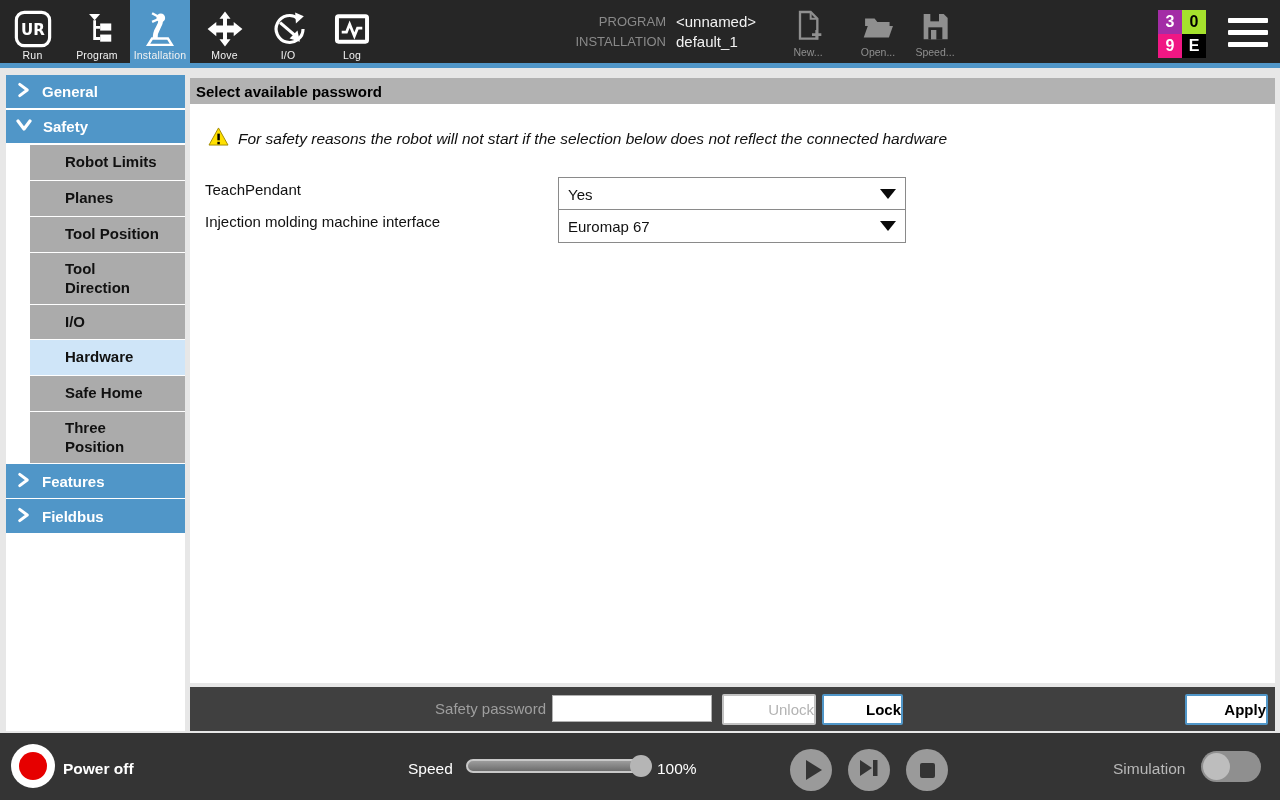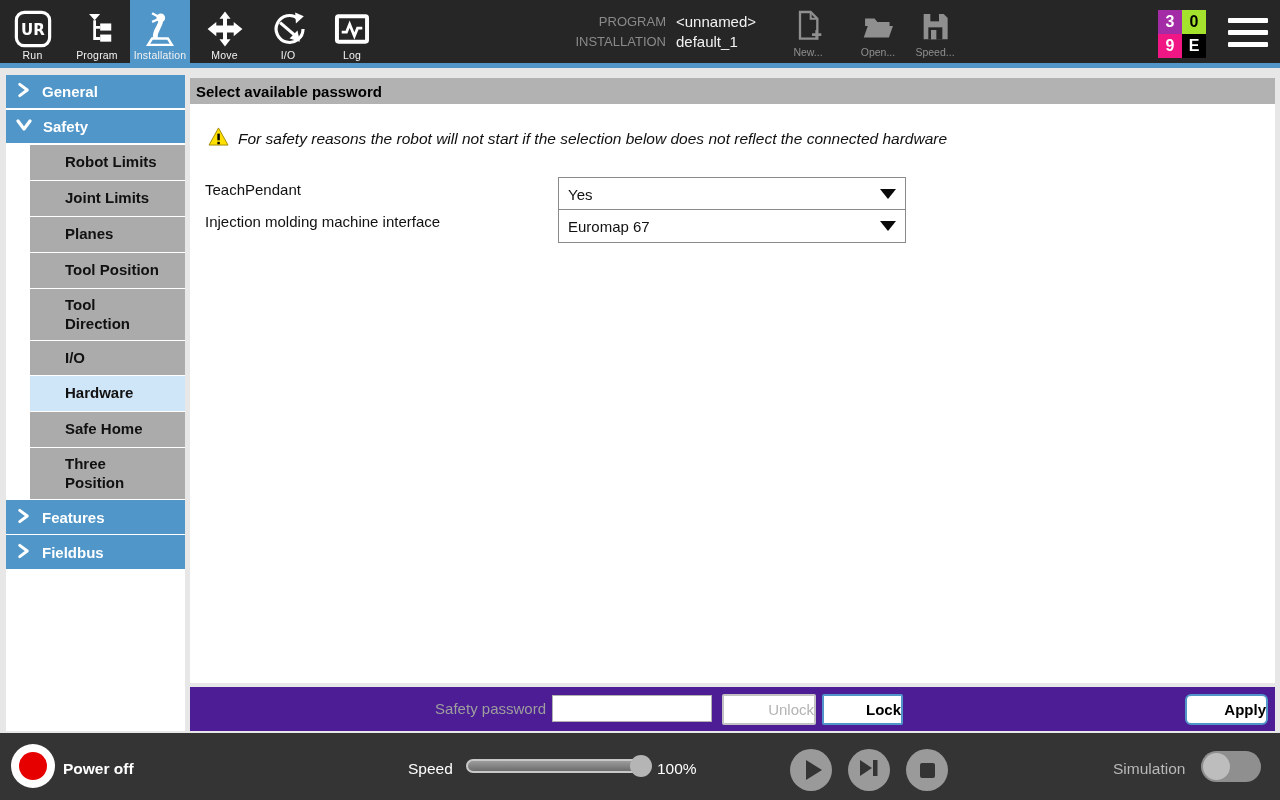--- a/index.html
+++ b/index.html
@@ -34,28 +34,28 @@
   .nav-sub.selected { background:#cfe5f8; }
   
   .content-header { position:absolute; left:190px; top:78px; width:1085px; height:26px; background:#b2b2b2; display:flex; align-items:center; padding-left:6px; font-size:15px; font-weight:bold; color:#000; }
   .main-panel { position:absolute; left:190px; top:104px; width:1085px; height:579px; background:#fff; }
   .warning-row { position:absolute; left:18px; top:23px; display:flex; align-items:center; }
   .warning-text { font-style:italic; font-size:15.5px; color:#111; margin-left:9px; }
   .field-label { position:absolute; left:15px; font-size:15px; color:#111; }
   .dropdown { position:absolute; left:368px; width:348px; height:17px; background:#fff; border:1px solid #8a8a8a; display:flex; align-items:center; justify-content:space-between; padding:16px 9px; font-size:15px; color:#111; }
   .caret { width:0; height:0; border-left:8px solid transparent; border-right:8px solid transparent; border-top:10px solid #0a0a0a; }
   
-  .password-bar { position:absolute; left:190px; top:687px; width:1085px; height:44px; background:#4c1d95; }
+  .password-bar { position:absolute; left:190px; top:687px; width:1085px; height:44px; background:#404040; }
   .pw-label { position:absolute; left:222px; top:13px; width:134px; text-align:right; font-size:15px; color:#9e9e9e; }
   .pw-input { position:absolute; left:362px; top:8px; width:160px; height:27px; border:1px solid #b0b0b0; background:#fff; font-size:15px; padding:0 6px; outline:none; }
   .btn { position:absolute; top:7px; height:31px; background:#fff; display:flex; align-items:center; justify-content:flex-end; font-size:15px; border-radius:2px; }
   .btn-disabled { left:532px; width:94px; border:2px solid #c2c2c2; color:#b3b3b3; }
   .btn-blue { border:2px solid #5096c8; color:#000; font-weight:bold; }
   .btn-lock { left:632px; width:81px; }
-  .btn-apply { left:995px; width:83px;border-radius:6px; }
+  .btn-apply { left:995px; width:83px; }
   
   .footer { position:absolute; left:0; top:733px; width:1280px; height:67px; background:#343434; }
   .power-ring { position:absolute; left:11px; top:11px; width:44px; height:44px; border-radius:50%; background:#fff; display:flex; align-items:center; justify-content:center; }
   .power-dot { width:28px; height:28px; border-radius:50%; background:#e60000; }
   .power-label { position:absolute; left:63px; top:27px; font-size:15.5px; font-weight:bold; color:#fff; }
   .speed-label { position:absolute; left:408px; top:27px; font-size:15.5px; color:#fff; }
   .slider { position:absolute; left:466px; top:26px; width:176px; height:14px; border:2px solid #c8c8c8; border-radius:8px; background:linear-gradient(#9c9c9c,#6d6d6d); }
   .slider-thumb { position:absolute; left:630px; top:22px; width:22px; height:22px; border-radius:50%; background:#b5b5b5; }
   .speed-value { position:absolute; left:657px; top:27px; font-size:15.5px; color:#fff; }
   .circle-btn { position:absolute; top:16px; width:42px; height:42px; border-radius:50%; background:#9a9a9a; display:flex; align-items:center; justify-content:center; }
@@ -196,23 +196,20 @@
   <div class="nav-top">
     <span><svg width="16" height="16" viewBox="0 0 16 16">
           <polyline points="2,4 8,12 14,4" stroke="#fff" stroke-width="3.2" fill="none" stroke-linecap="round" stroke-linejoin="round"></polyline>
         </svg></span>
     <span>Safety</span>
   </div>
   <div class="nav-sub">
       <span>Robot Limits</span>
     </div>
   <div class="nav-sub">
-      <span>Joint Limits</span>
-    </div>
-  <div class="nav-sub">
       <span>Planes</span>
     </div>
   <div class="nav-sub">
       <span>Tool Position</span>
     </div>
   <div class="nav-sub tall">
       <span>Tool Direction</span>
     </div>
   <div class="nav-sub" style="height:34px;">
       <span>I/O</span>

